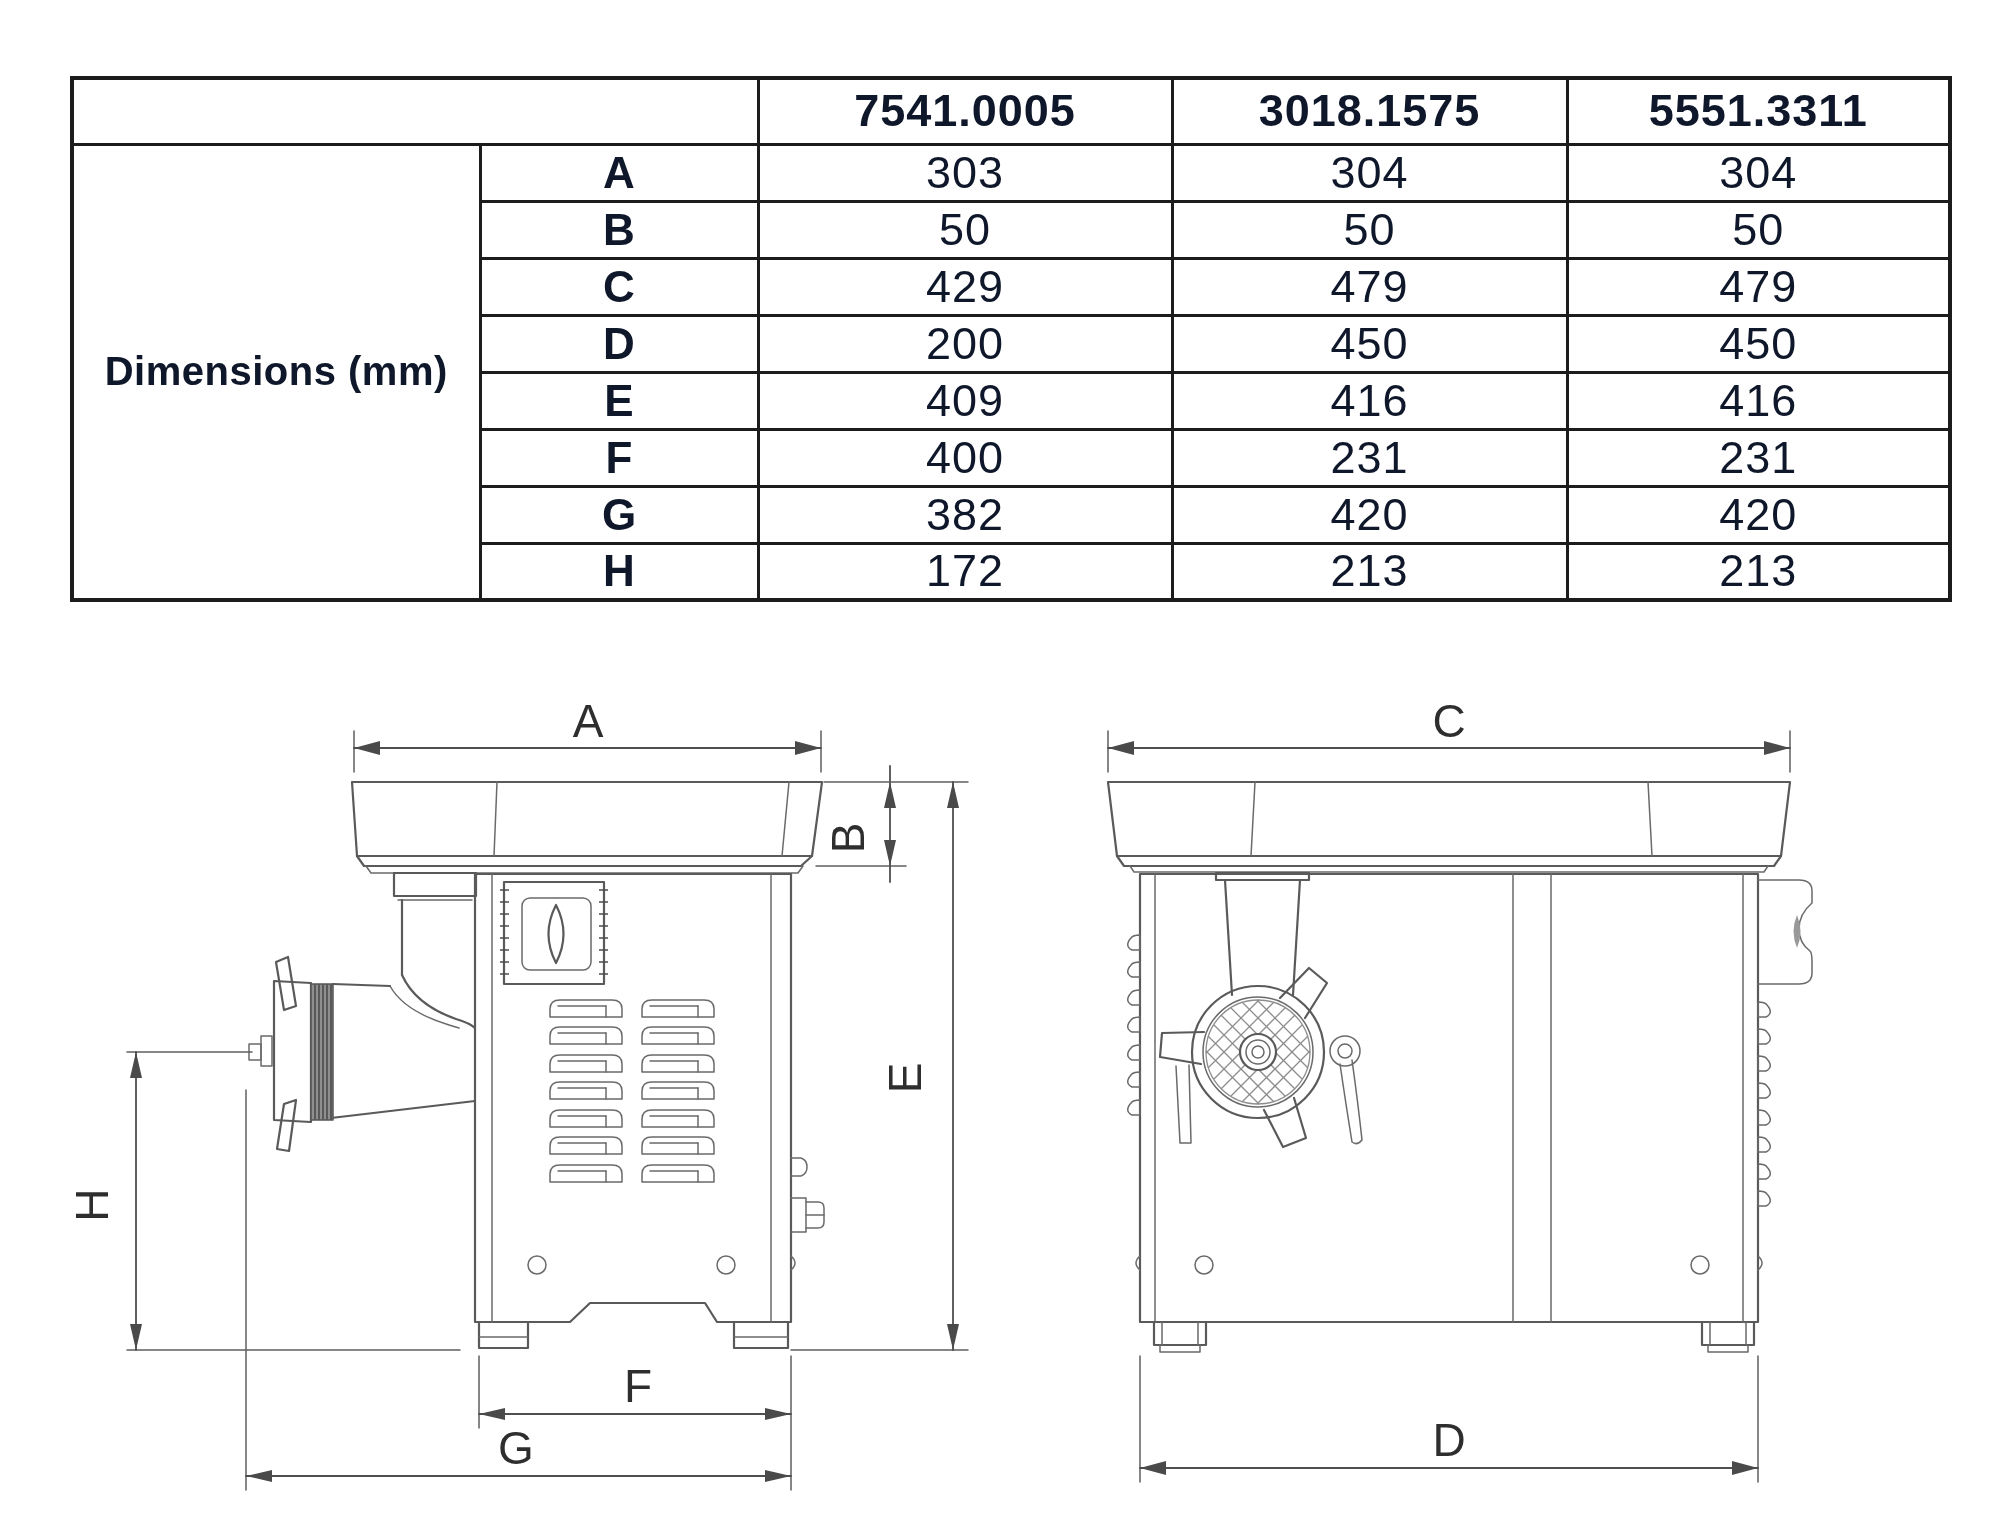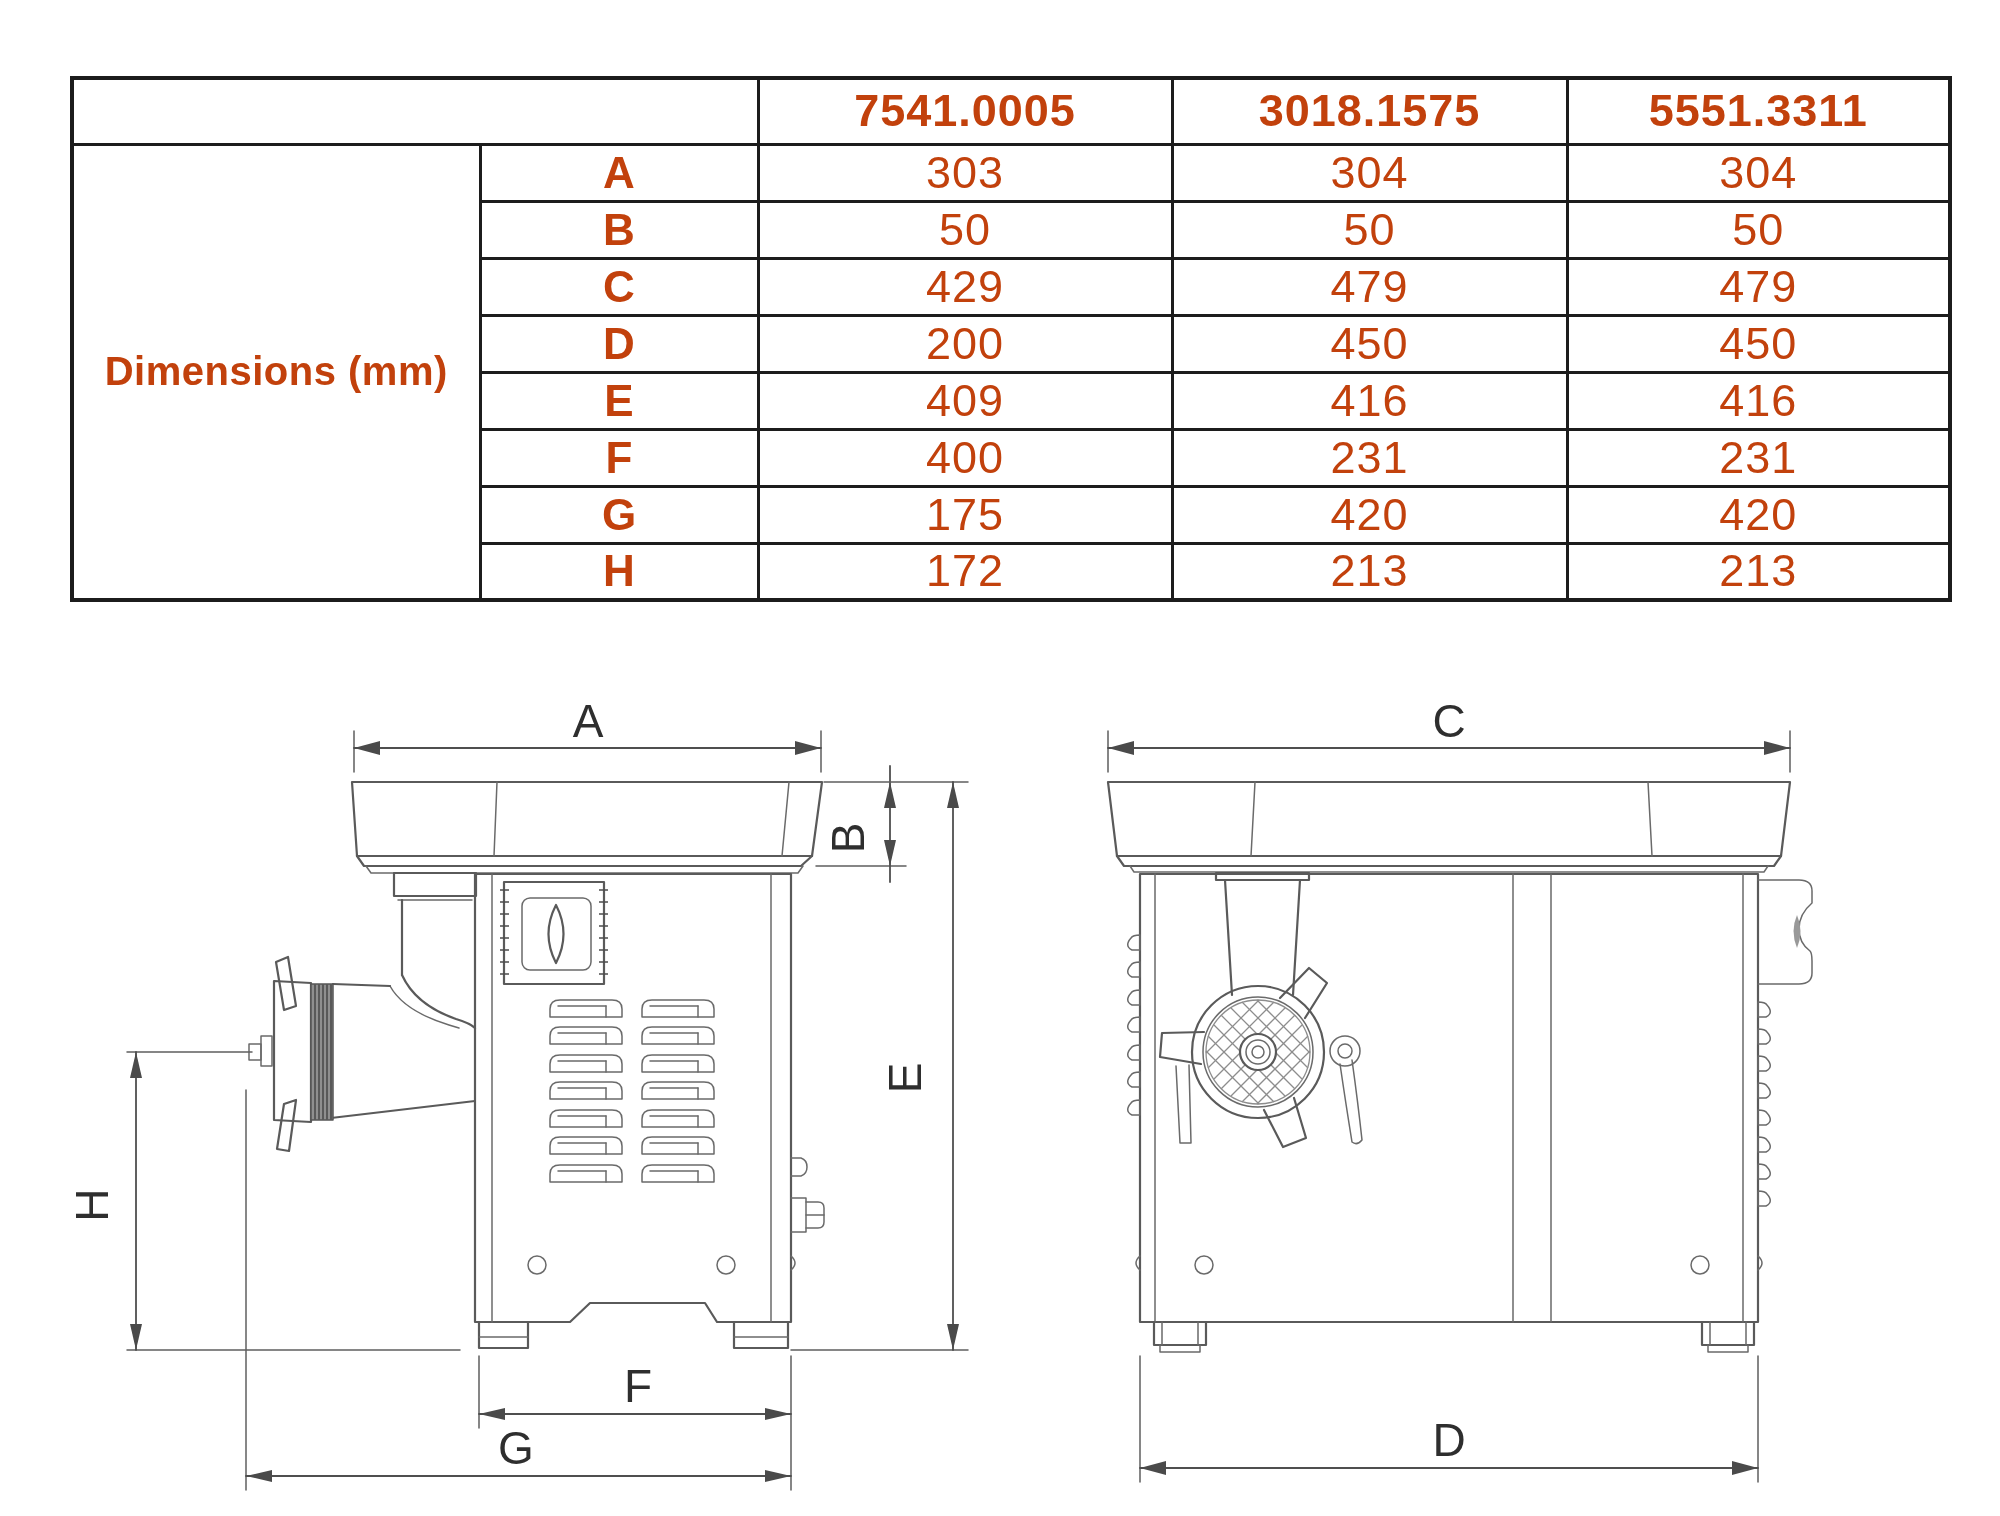--- a/index.html
+++ b/index.html
@@ -4,21 +4,21 @@
 <style>
   html,body{margin:0;padding:0;background:#ffffff;}
   .page{position:relative;width:2000px;height:1516px;background:#ffffff;
         font-family:"Liberation Sans",sans-serif;overflow:hidden;}
 
   
   table.dims{position:absolute;left:70px;top:76px;width:1878px;
              border-collapse:collapse;table-layout:fixed;
              border:4px solid #1c1c1c;}
   table.dims th,table.dims td{border:3px solid #1c1c1c;text-align:center;
-             vertical-align:middle;color:#c2410c;padding:0;}
+             vertical-align:middle;color:#0f172a;padding:0;}
   table.dims thead tr{height:66px;}
   table.dims tbody tr{height:57px;}
   th.model{font-size:45px;font-weight:700;letter-spacing:1px;}
   td.group-label{font-size:40px;font-weight:700;letter-spacing:.5px;}
   td.dim-letter{font-size:44px;font-weight:600;}
   td.value{font-size:45px;font-weight:500;letter-spacing:1px;margin-top:10px;}
 
   
   svg.drawings{position:absolute;left:0;top:0;}
   .outline{stroke:#5a5a5a;fill:none;stroke-width:2.2;stroke-linejoin:round;stroke-linecap:round;}
@@ -86,21 +86,21 @@
         <td class="value">416</td>
       </tr>
       <tr>
         <td class="dim-letter">F</td>
         <td class="value">400</td>
         <td class="value">231</td>
         <td class="value">231</td>
       </tr>
       <tr>
         <td class="dim-letter">G</td>
-        <td class="value">175</td>
+        <td class="value">382</td>
         <td class="value">420</td>
         <td class="value">420</td>
       </tr>
       <tr>
         <td class="dim-letter">H</td>
         <td class="value">172</td>
         <td class="value">213</td>
         <td class="value">213</td>
       </tr>
     </tbody>

